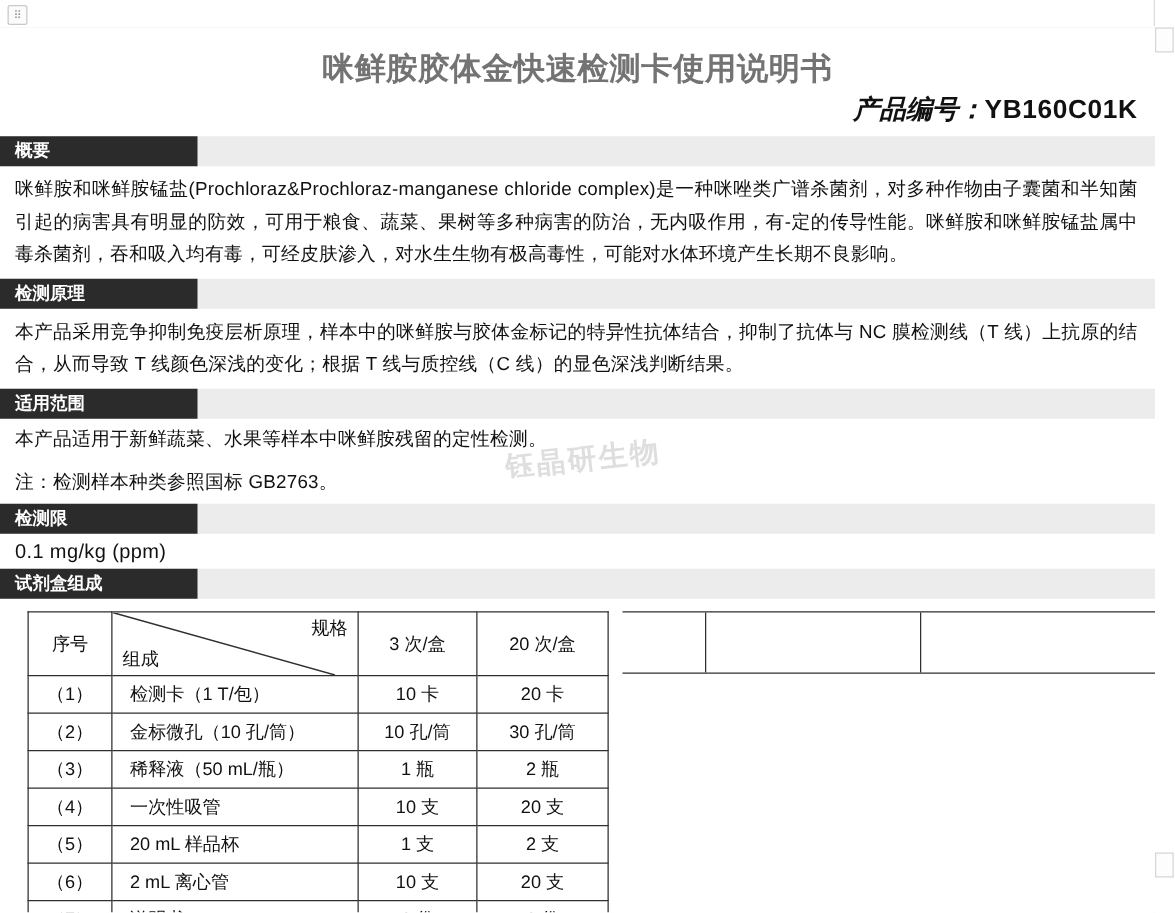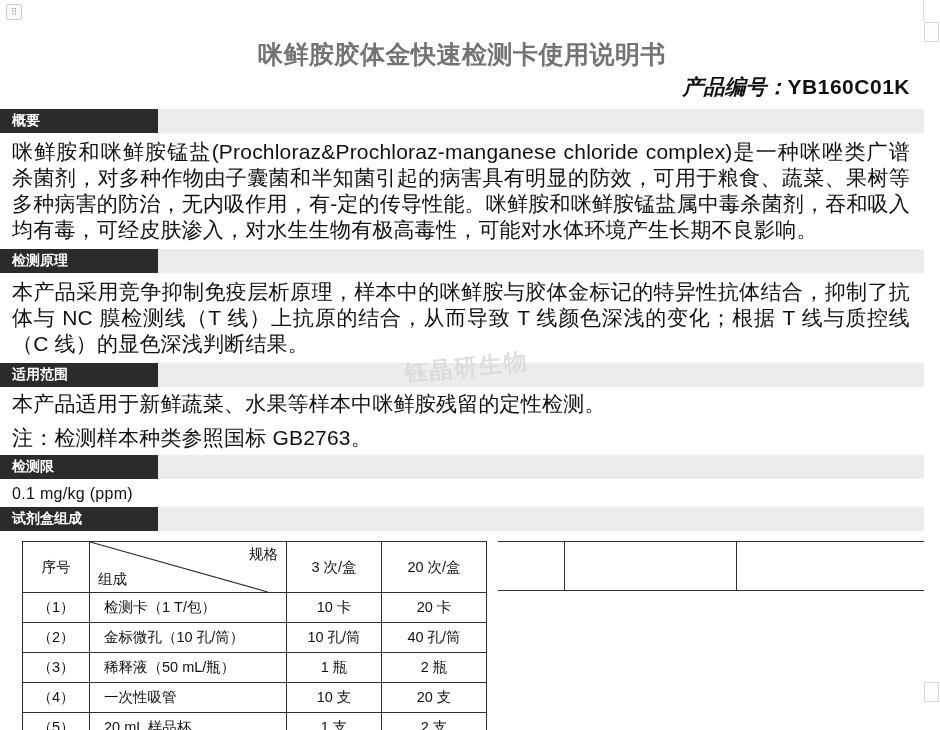--- a/index.html
+++ b/index.html
@@ -108,21 +108,21 @@
     background: #2b2b2b;
     color: #ffffff;
     font-size: 14px;
     font-weight: bold;
     display: flex;
     align-items: center;
     padding-left: 12px;
     box-sizing: border-box;
   }
   .body-text {
-    font-size: 21px;
+    font-size: 15px;
     line-height: 26px;
     color: #111111;
     padding: 6px 14px 6px 12px;
     text-align: justify;
     letter-spacing: 0.2px;
   }
   .body-text.tight { padding-top: 4px; padding-bottom: 4px; }
   .limit-val {
     font-size: 16px;
     font-weight: normal;
@@ -288,21 +288,21 @@
           <tr>
             <td class="col-no">（1）</td>
             <td class="col-comp">检测卡（1 T/包）</td>
             <td class="col-q1">10 卡</td>
             <td class="col-q2">20 卡</td>
           </tr>
           <tr>
             <td class="col-no">（2）</td>
             <td class="col-comp">金标微孔（10 孔/筒）</td>
             <td class="col-q1">10 孔/筒</td>
-            <td class="col-q2">40 孔/筒</td>
+            <td class="col-q2">30 孔/筒</td>
           </tr>
           <tr>
             <td class="col-no">（3）</td>
             <td class="col-comp">稀释液（50 mL/瓶）</td>
             <td class="col-q1">1 瓶</td>
             <td class="col-q2">2 瓶</td>
           </tr>
           <tr>
             <td class="col-no">（4）</td>
             <td class="col-comp">一次性吸管</td>

